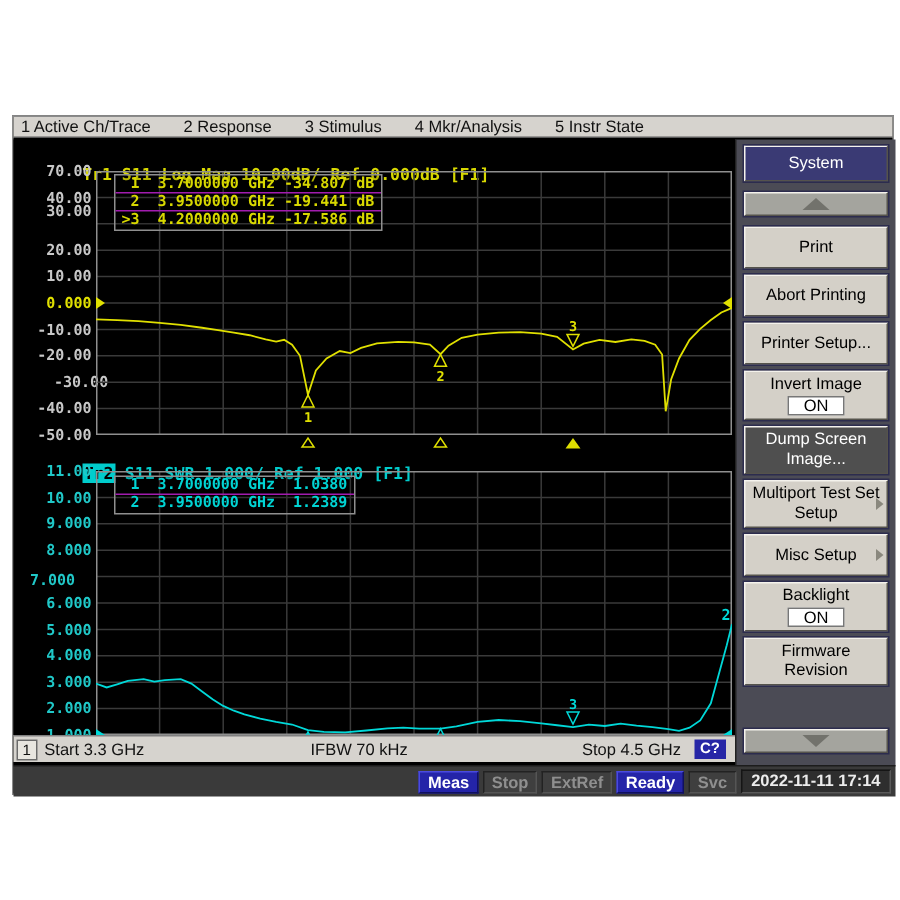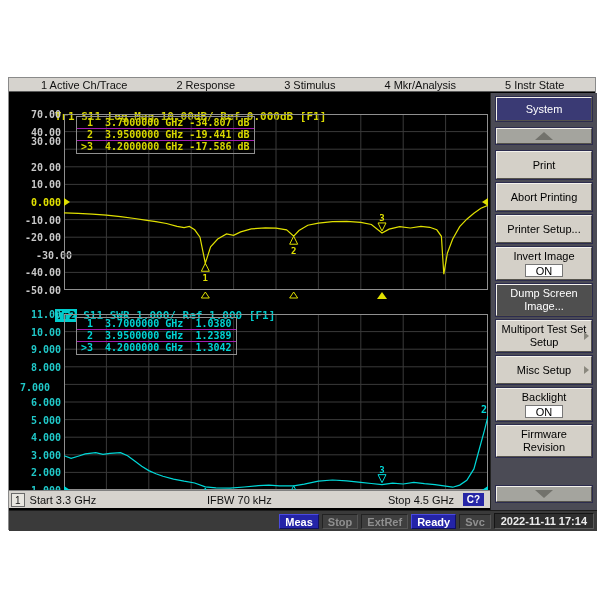--- a/index.html
+++ b/index.html
@@ -6,21 +6,21 @@
   html,body { width:600px; height:600px; background:#ffffff; overflow:hidden;
               font-family:"Liberation Sans", sans-serif; }
   #frame { position:absolute; left:8px; top:77px; width:588px; height:453px;
            border:1px solid #8a8a8a; background:#000; }
 
   
   #menubar { position:absolute; left:0; top:0; width:100%; height:14px;
              background:#d6d3ce; border-bottom:1px solid #5a5a5a;
              display:flex; align-items:center; gap:22px; padding-left:5px;
              font-size:11px; color:#111; }
-  .menu-item { white-space:nowrap; cursor:default;margin-left:27px; }
+  .menu-item { white-space:nowrap; cursor:default; }
 
   
   #screen { position:absolute; left:0; top:15px; width:481px; height:417px; background:#000; }
 
   .trace-header { position:absolute; left:6px; font-family:"DejaVu Sans Mono", monospace;
                   font-size:11px; font-weight:bold; white-space:pre; }
   .hdr-yellow { color:#d8d800; }
   .hdr-cyan { color:#00cccc; }
   .trace-tag-active { background:#00cccc; color:#000; padding:0 1px; }
 
@@ -172,21 +172,20 @@
         <div class="ylab" style="top: 100.6px; color: rgb(32, 200, 200);">5.000</div>
         <div class="ylab" style="top: 118.2px; color: rgb(32, 200, 200);">4.000</div>
         <div class="ylab" style="top: 136px; color: rgb(32, 200, 200);">3.000</div>
         <div class="ylab" style="top: 153.4px; color: rgb(32, 200, 200); text-align: right;">2.000</div>
         <div class="ylab" style="top: 171px; color: rgb(32, 200, 200);">1.000</div>
       </div>
     <div class="plot" id="plot2" style="top:221px;">
       <div class="mkr-table mkr-cyan" id="mtable2" style="left: 12px; top: 3px; z-index: 2;">
           <div class="mkr-row"> 1  3.7000000 GHz  1.0380</div>
           <div class="mkr-row"> 2  3.9500000 GHz  1.2389</div>
-          <div class="mkr-row">&gt;3  4.2000000 GHz  1.3042</div>
         </div>
     <svg width="424" height="186" viewBox="0 0 424 186" style="position: absolute; left: 0px; top: 0px;">
           <line x1="42.4" y1="0" x2="42.4" y2="176" stroke="#3a3a3a" stroke-width="1"></line>
           <line x1="0" y1="17.6" x2="424" y2="17.6" stroke="#3a3a3a" stroke-width="1"></line>
           <line x1="84.8" y1="0" x2="84.8" y2="176" stroke="#3a3a3a" stroke-width="1"></line>
           <line x1="0" y1="35.2" x2="424" y2="35.2" stroke="#3a3a3a" stroke-width="1"></line>
           <line x1="127.2" y1="0" x2="127.2" y2="176" stroke="#3a3a3a" stroke-width="1"></line>
           <line x1="0" y1="52.8" x2="424" y2="52.8" stroke="#3a3a3a" stroke-width="1"></line>
           <line x1="169.6" y1="0" x2="169.6" y2="176" stroke="#3a3a3a" stroke-width="1"></line>
           <line x1="0" y1="70.4" x2="424" y2="70.4" stroke="#3a3a3a" stroke-width="1"></line>

